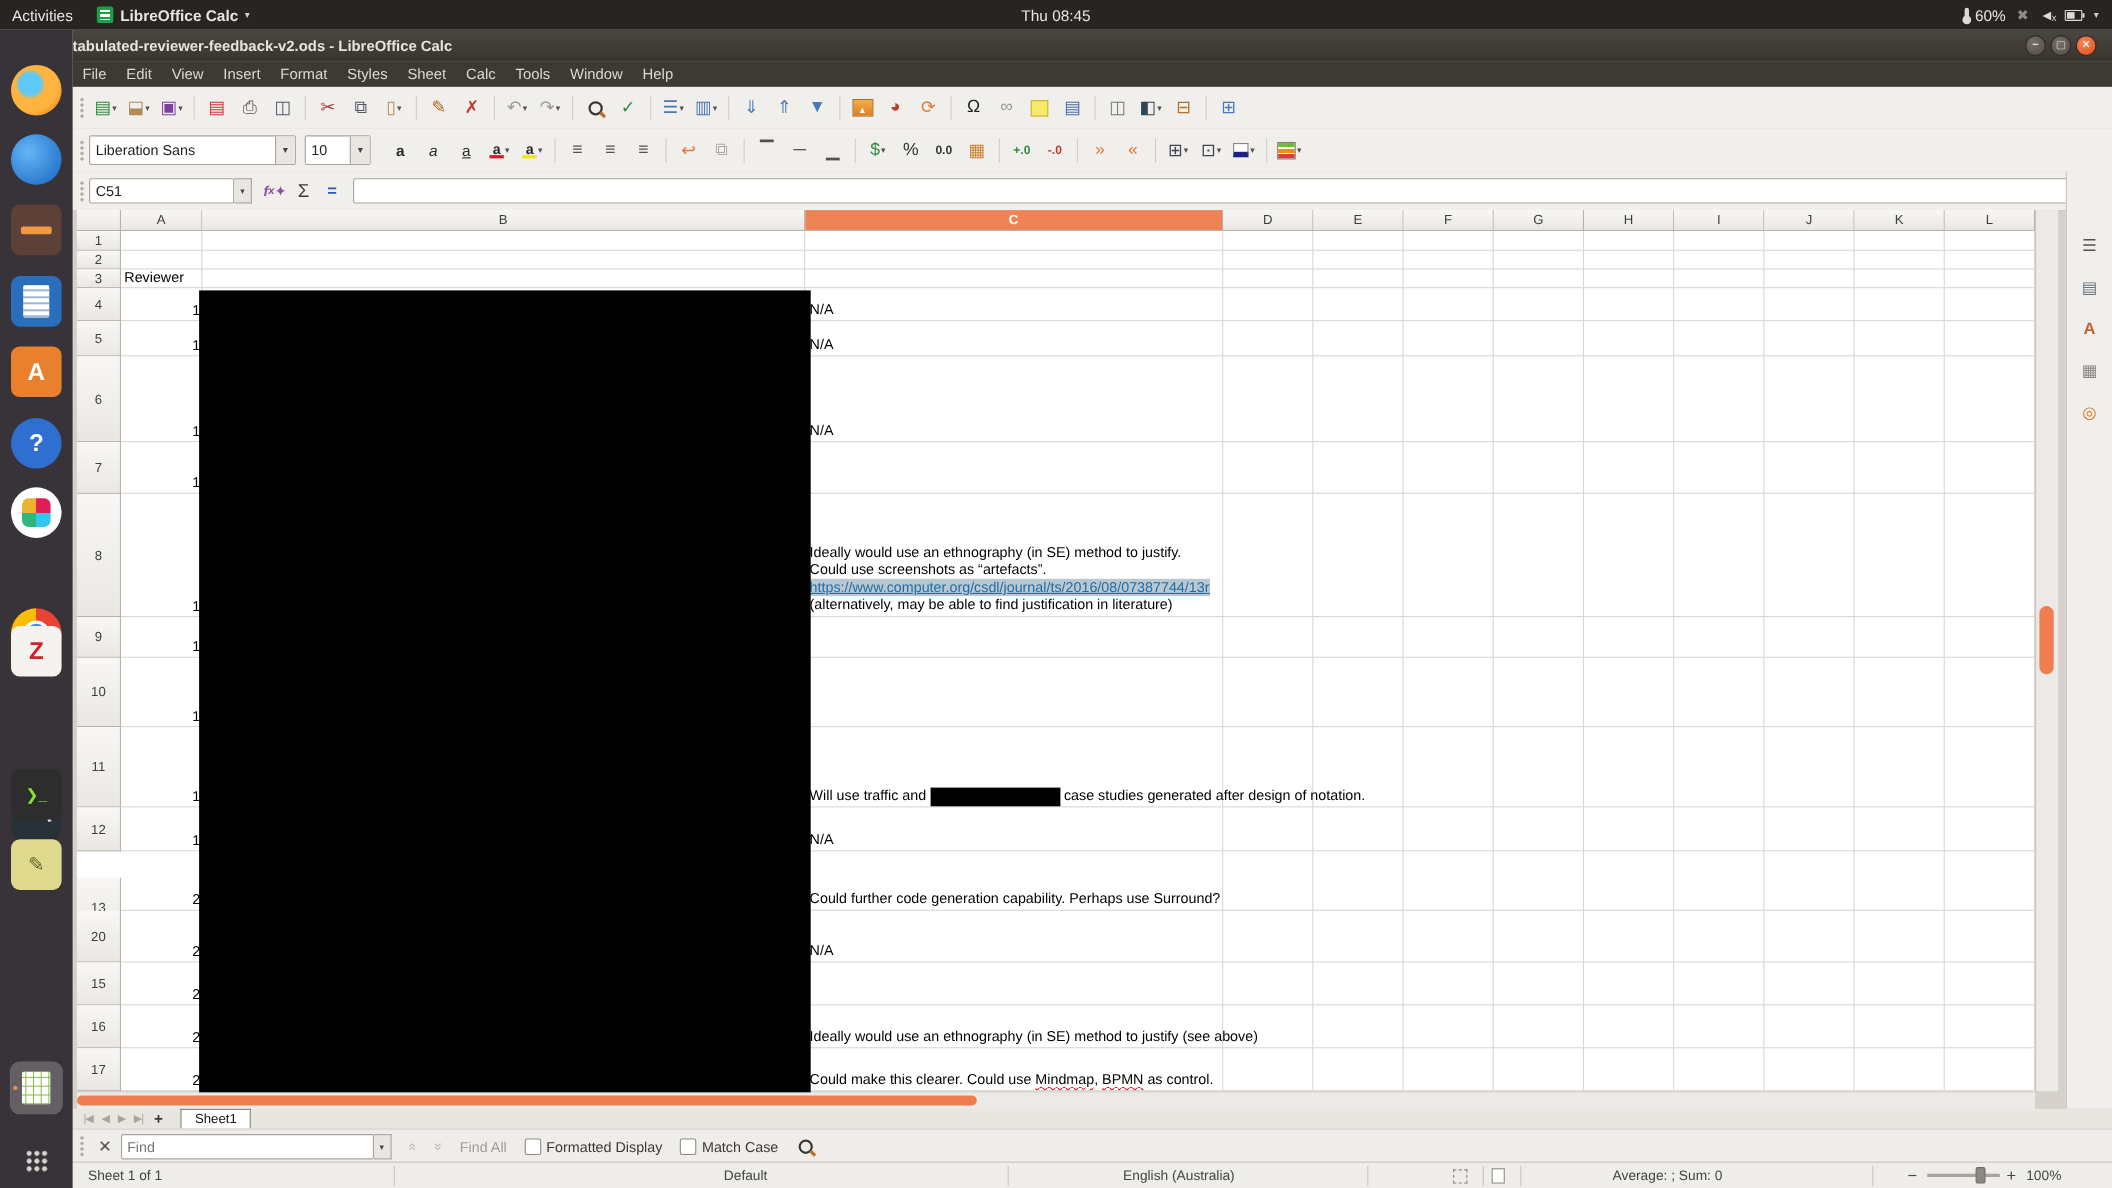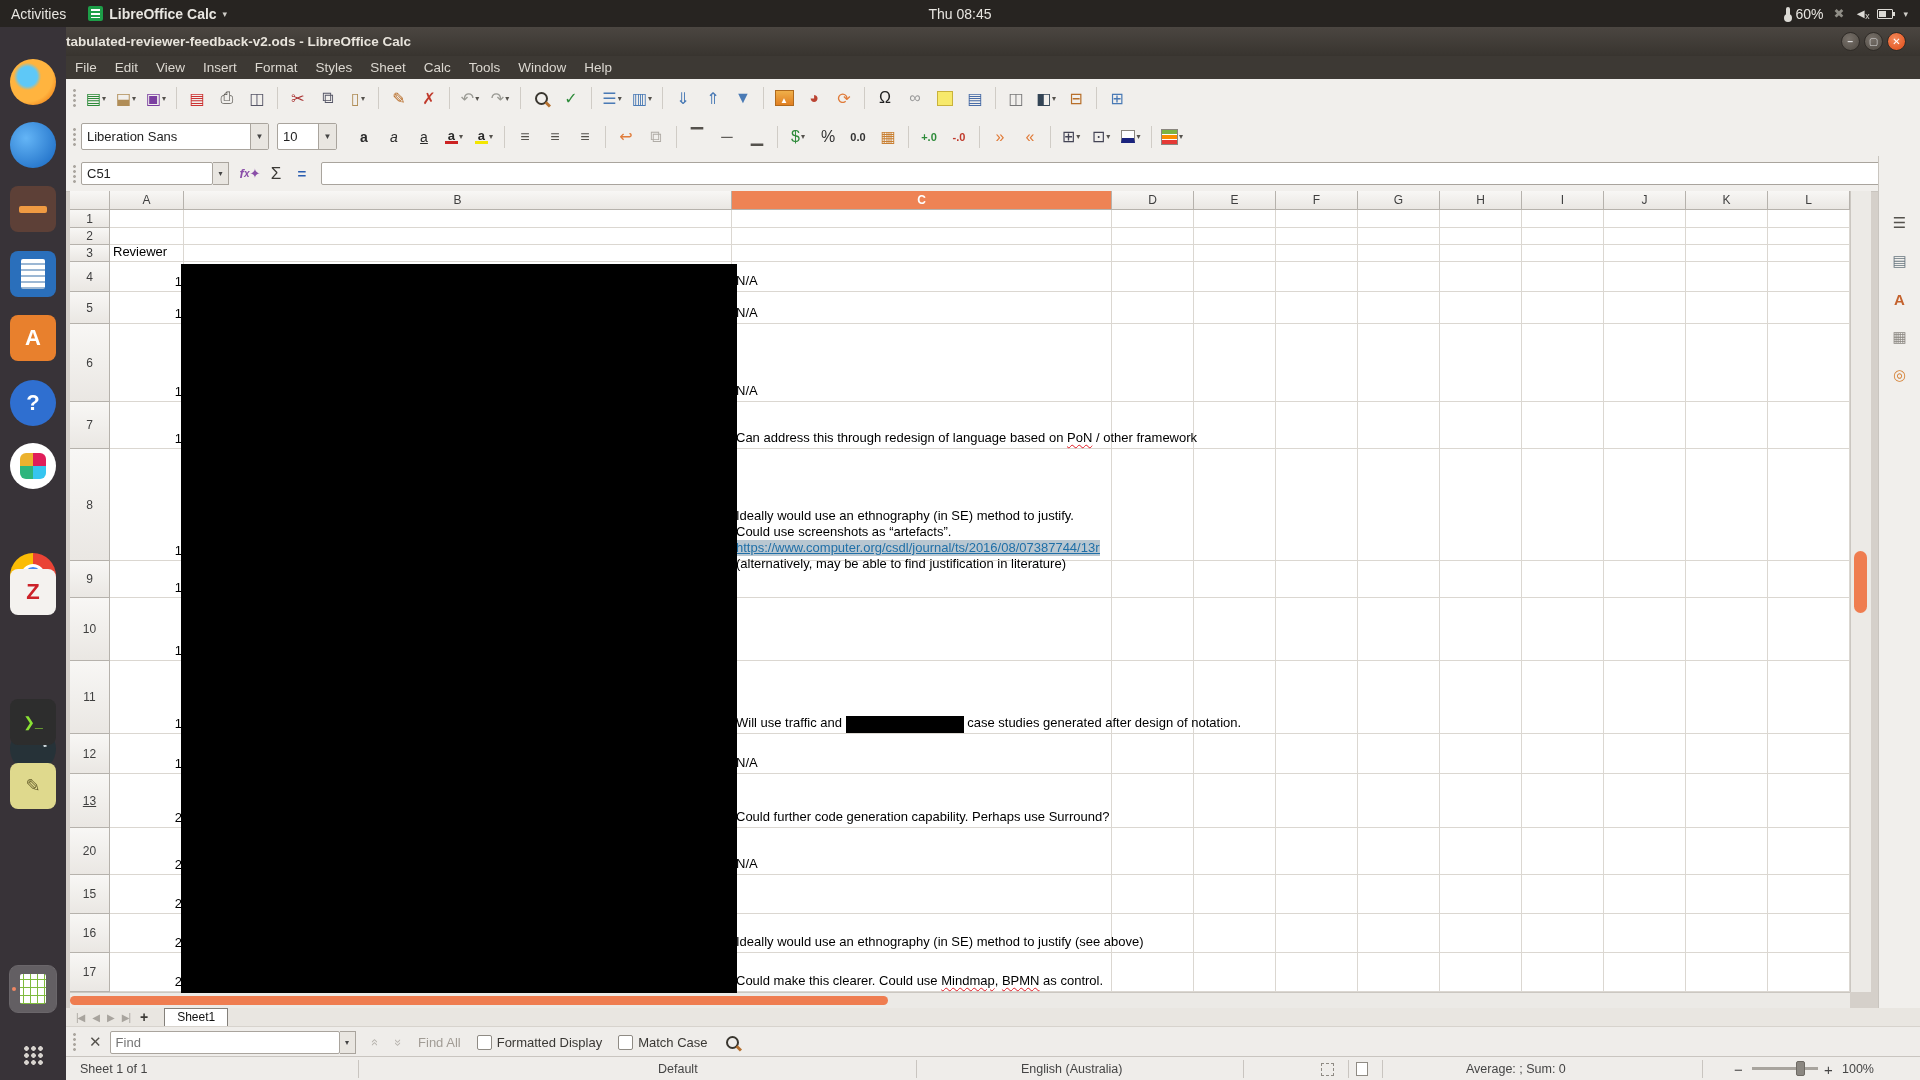--- a/index.html
+++ b/index.html
@@ -481,27 +481,24 @@
     </div>
     <div class="rhdr" style="left: 0px; top: 133px; width: 40px; height: 78px;">6</div>
     <div class="hline" style="left: 40px; top: 210px; width: 1740px; height: 1px;"></div>
     <div class="aval" style="left: 40px; top: 133px; width: 74px; height: 78px;">1</div>
     <div class="ccell" style="left: 662px; top: 133px; width: 380px; height: 78px;">
       <div class="cline"><span>N/A</span></div>
     </div>
     <div class="rhdr" style="left: 0px; top: 211px; width: 40px; height: 47px;">7</div>
     <div class="hline" style="left: 40px; top: 257px; width: 1740px; height: 1px;"></div>
     <div class="aval" style="left: 40px; top: 211px; width: 74px; height: 47px;">1</div>
-    <div class="ccell" style="left: 662px; top: 211px; width: 380px; height: 47px;">
-      <div class="cline"><span>Can address this through redesign of language based on </span><span class="spell">PoN</span><span> / other framework</span></div>
-    </div>
     <div class="rhdr" style="left: 0px; top: 258px; width: 40px; height: 112px;">8</div>
     <div class="hline" style="left: 40px; top: 369px; width: 1740px; height: 1px;"></div>
     <div class="aval" style="left: 40px; top: 258px; width: 74px; height: 112px;">1</div>
-    <div class="ccell" style="left: 662px; top: 272px; width: 380px; height: 112px;">
+    <div class="ccell" style="left: 662px; top: 258px; width: 380px; height: 112px;">
       <div class="cline"><span>Ideally would use an ethnography (in SE) method to justify.</span></div>
       <div class="cline"><span>Could use screenshots as “artefacts”.</span></div>
       <div class="cline lwrap"><span class="lnk">https://www.computer.org/csdl/journal/ts/2016/08/07387744/13rRU</span></div>
       <div class="cline"><span>(alternatively, may be able to find justification in literature)</span></div>
     </div>
     <div class="rhdr" style="left: 0px; top: 370px; width: 40px; height: 37px;">9</div>
     <div class="hline" style="left: 40px; top: 406px; width: 1740px; height: 1px;"></div>
     <div class="aval" style="left: 40px; top: 370px; width: 74px; height: 37px;">1</div>
     <div class="rhdr" style="left: 0px; top: 407px; width: 40px; height: 63px;">10</div>
     <div class="hline" style="left: 40px; top: 469px; width: 1740px; height: 1px;"></div>
@@ -511,21 +508,21 @@
     <div class="aval" style="left: 40px; top: 470px; width: 74px; height: 73px;">1</div>
     <div class="ccell" style="left: 662px; top: 470px; width: 380px; height: 73px;">
       <div class="cline"><span>Will use traffic and </span><span class="redactInline"></span><span> case studies generated after design of notation.</span></div>
     </div>
     <div class="rhdr" style="left: 0px; top: 543px; width: 40px; height: 40px;">12</div>
     <div class="hline" style="left: 40px; top: 582px; width: 1740px; height: 1px;"></div>
     <div class="aval" style="left: 40px; top: 543px; width: 74px; height: 40px;">1</div>
     <div class="ccell" style="left: 662px; top: 543px; width: 380px; height: 40px;">
       <div class="cline"><span>N/A</span></div>
     </div>
-    <div class="rhdr" style="left: 0px; top: 583px; width: 40px; height: 54px; text-decoration: underline;">13</div>
+    <div class="rhdr" style="left: 0px; top: 607px; width: 40px; height: 54px; text-decoration: underline;">13</div>
     <div class="hline" style="left: 40px; top: 636px; width: 1740px; height: 1px;"></div>
     <div class="aval" style="left: 40px; top: 583px; width: 74px; height: 54px;">2</div>
     <div class="ccell" style="left: 662px; top: 583px; width: 380px; height: 54px;">
       <div class="cline"><span>Could further code generation capability. Perhaps use Surround?</span></div>
     </div>
     <div class="rhdr" style="left: 0px; top: 637px; width: 40px; height: 47px;">20</div>
     <div class="hline" style="left: 40px; top: 683px; width: 1740px; height: 1px;"></div>
     <div class="aval" style="left: 40px; top: 637px; width: 74px; height: 47px;">2</div>
     <div class="ccell" style="left: 662px; top: 637px; width: 380px; height: 47px;">
       <div class="cline"><span>N/A</span></div>

